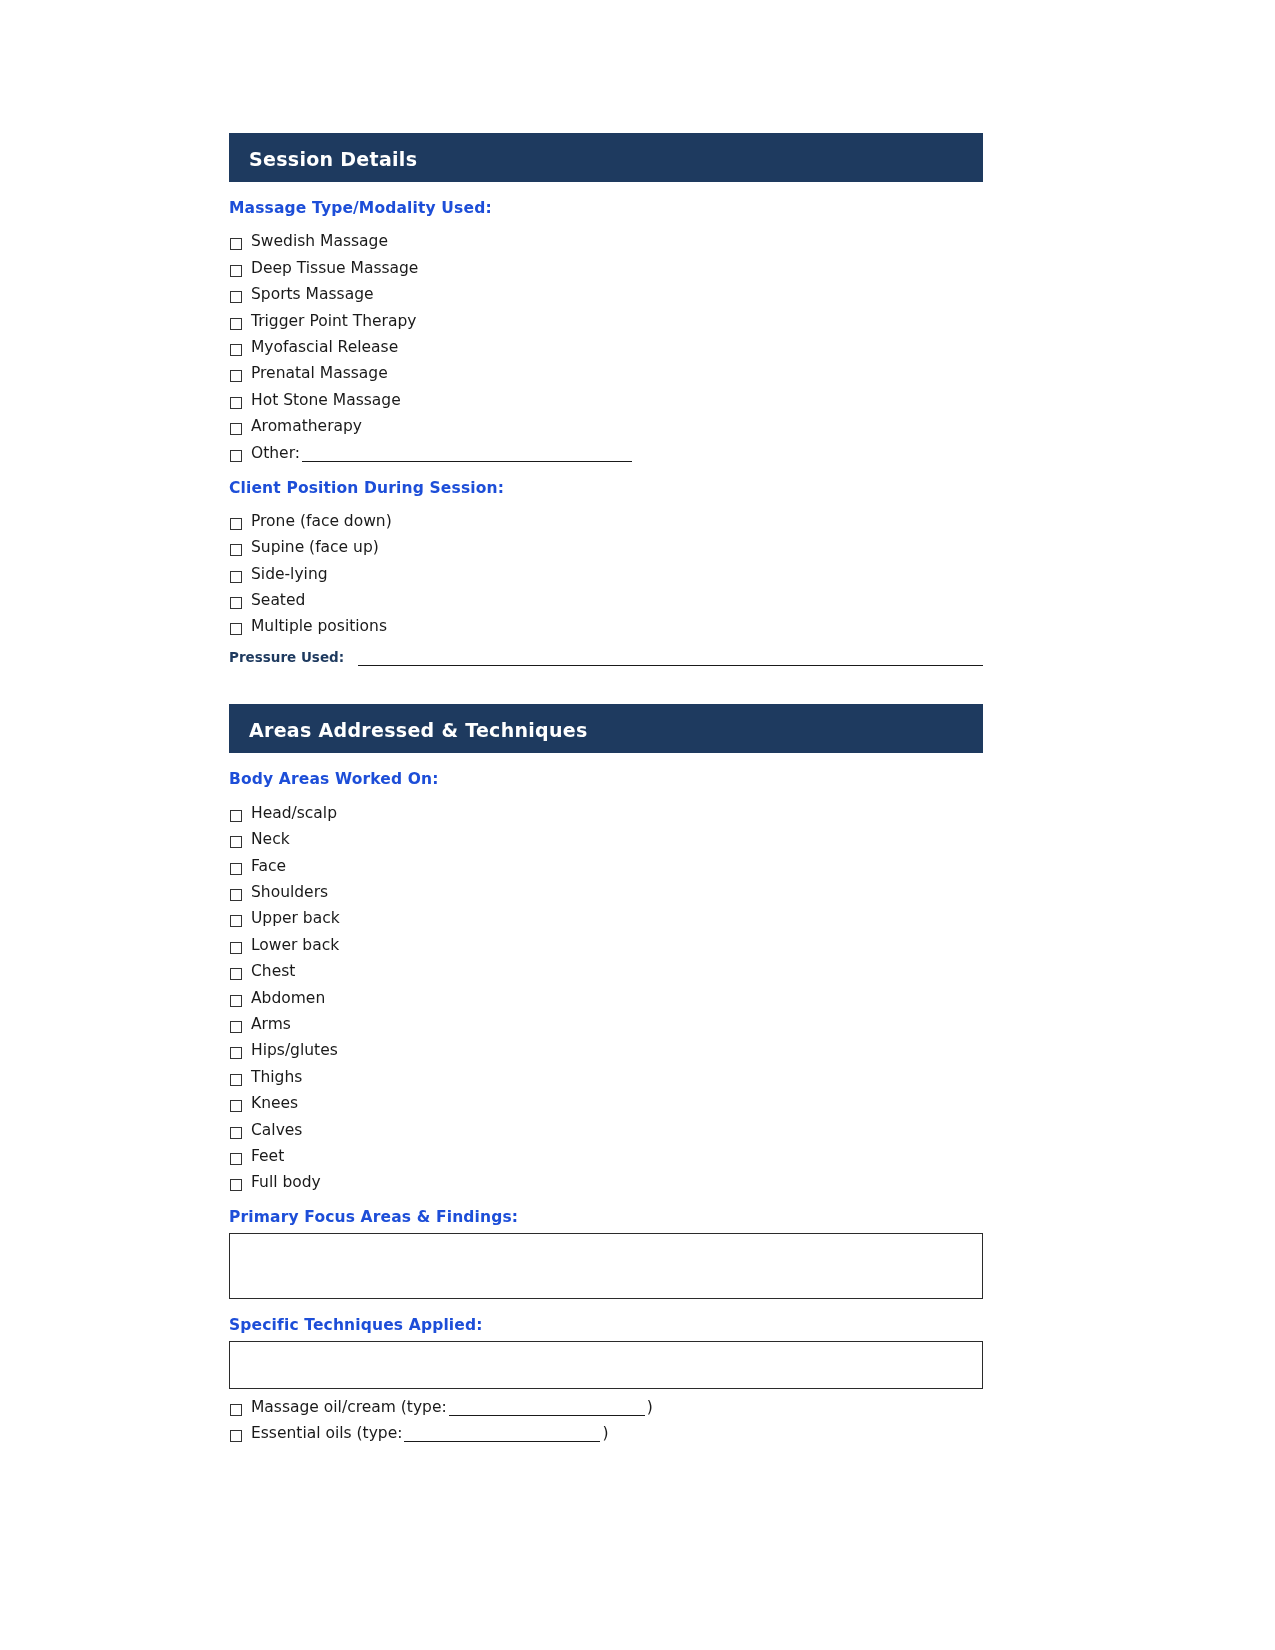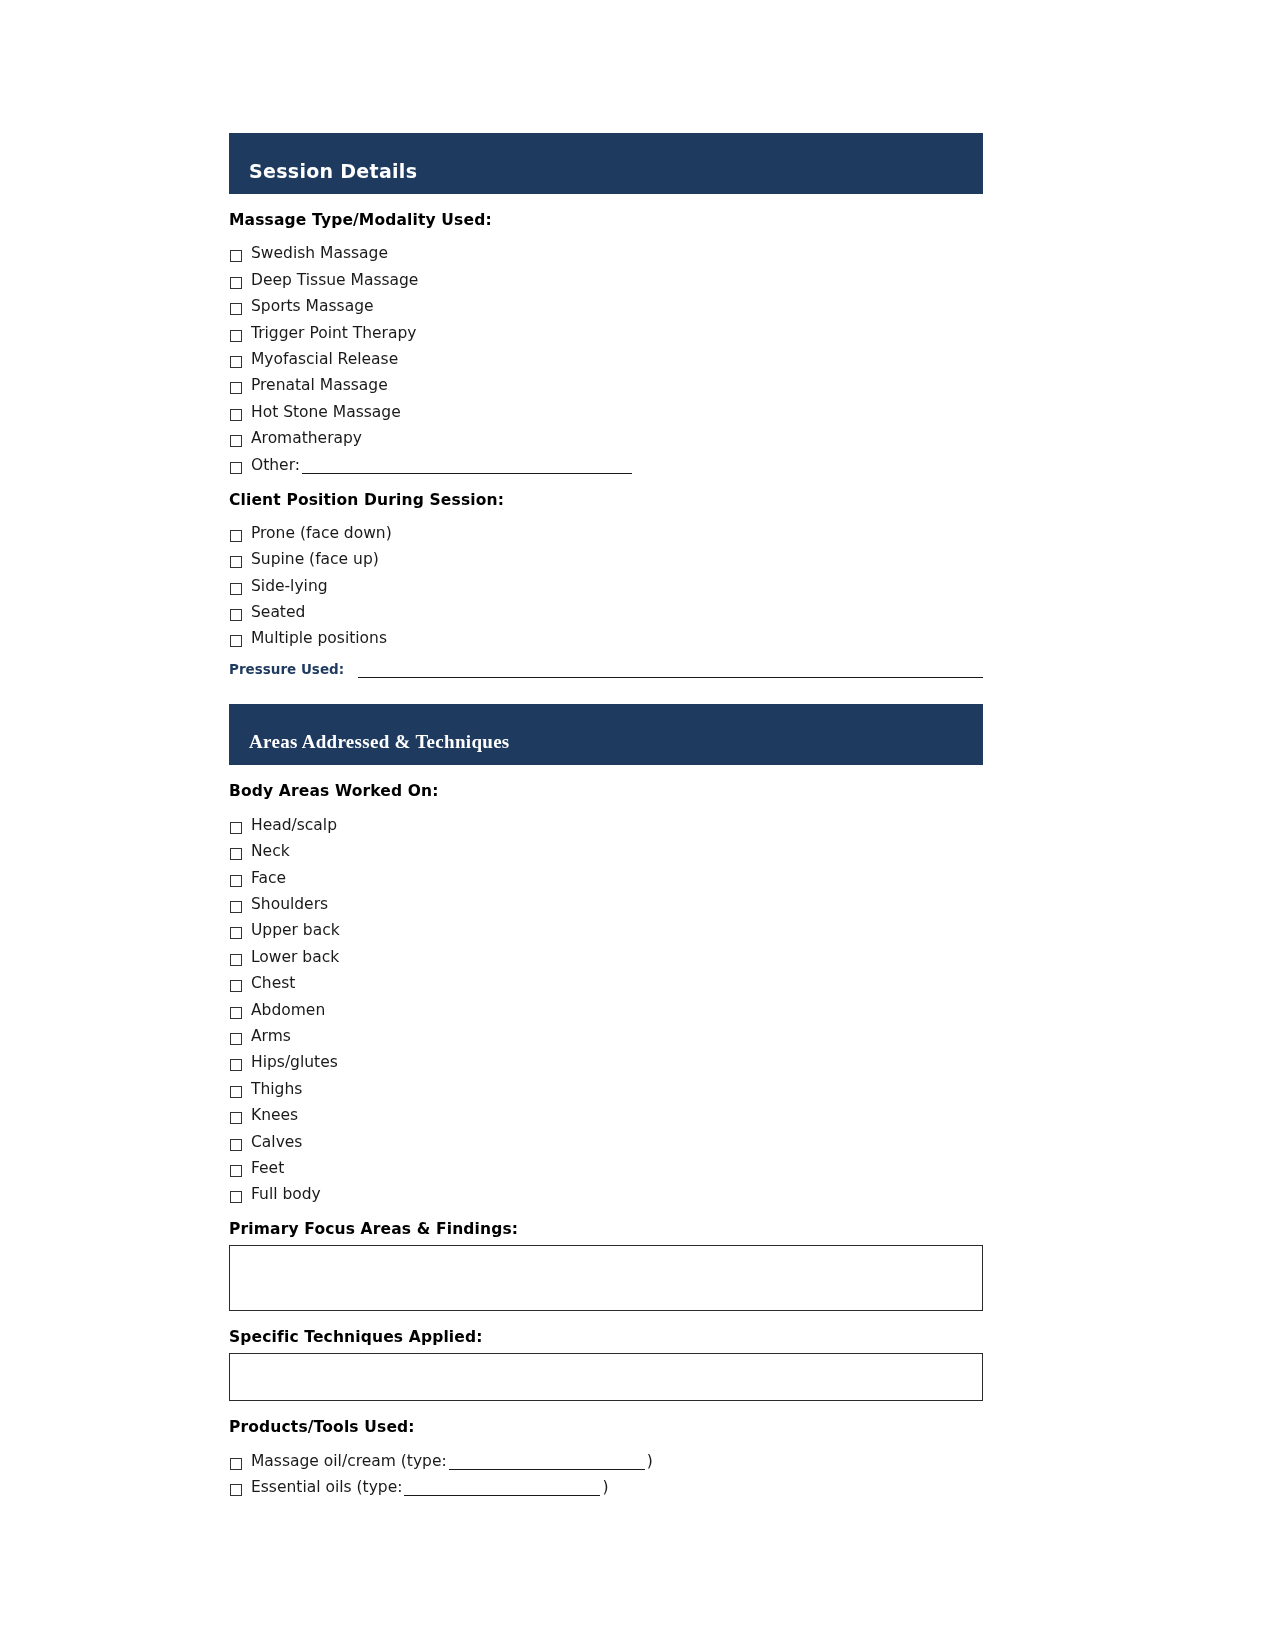--- a/index.html
+++ b/index.html
@@ -23,30 +23,30 @@
     width: 754px;
   }
 
   
   .section-bar {
     background: #1e3a5f;
     color: #ffffff;
     font-size: 19px;
     font-weight: bold;
     letter-spacing: 0.3px;
-    padding: 27px 0 12px 20px;
+    padding: 15px 0 12px 20px;
     box-sizing: border-box;
     width: 754px;
   }
   #section-session-bar { margin-top: 133px; }
-  #section-areas-bar   { margin-top: 26px; font-family: Liberation Serif, serif; }
+  #section-areas-bar   { margin-top: 38px; }
 
   
   .group-heading {
-    color: #000000;
+    color: #1d4ed8;
     font-size: 15.5px;
     font-weight: bold;
     margin: 17px 0 7px 0;
     letter-spacing: 0.15px;
   }
 
   
   .checkbox-list { margin: 0; padding: 0; }
   .checkbox-row {
     display: flex;
@@ -266,21 +266,20 @@
     <div class="group-heading">Primary Focus Areas &amp; Findings:</div>
     <div class="answer-box box-tall"></div>
   </div>
 
   <div>
     <div class="group-heading">Specific Techniques Applied:</div>
     <div class="answer-box box-short"></div>
   </div>
 
   <div>
-    <div class="group-heading">Products/Tools Used:</div>
 
     <div class="checkbox-list">
       <div class="checkbox-row">
         <span class="cbox"></span>
         <span class="cb-label">Massage oil/cream (type:</span>
         <span class="inline-blank blank-oil"></span>
         <span class="cb-label">)</span>
       </div>
       <div class="checkbox-row">
         <span class="cbox"></span>

